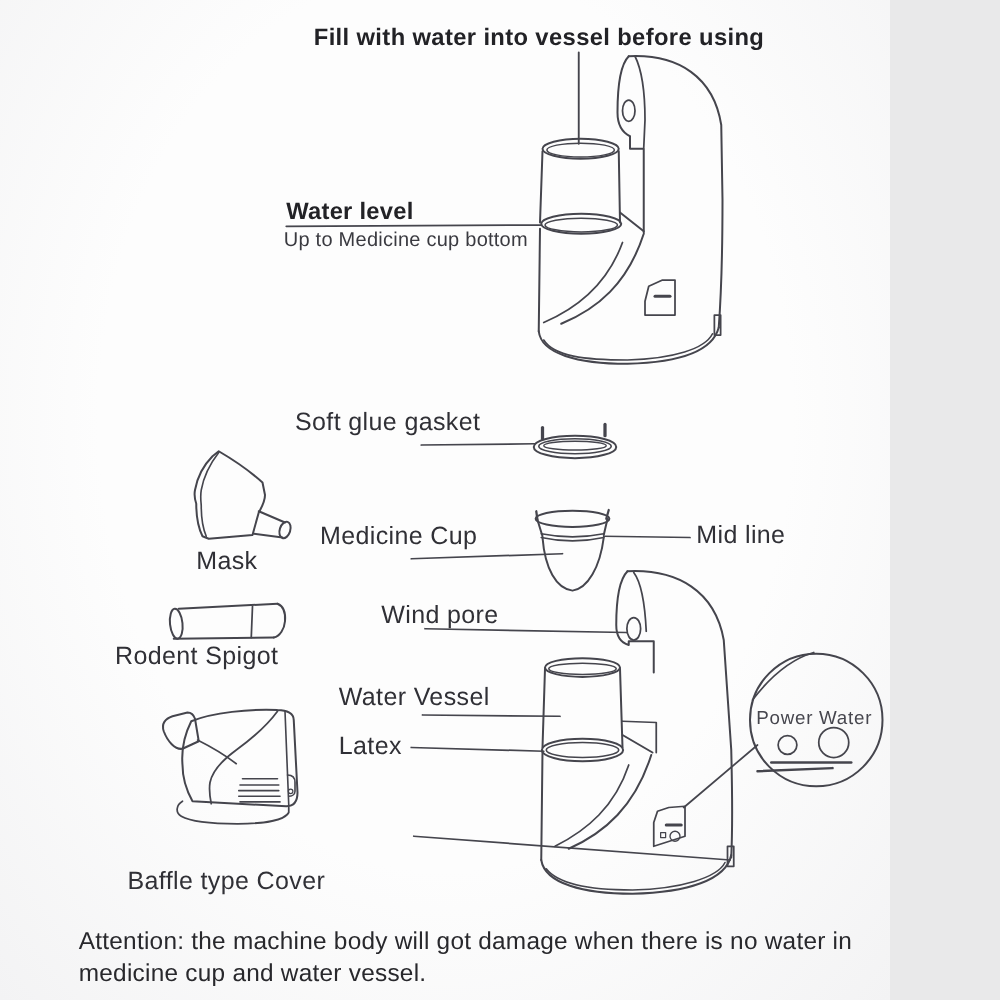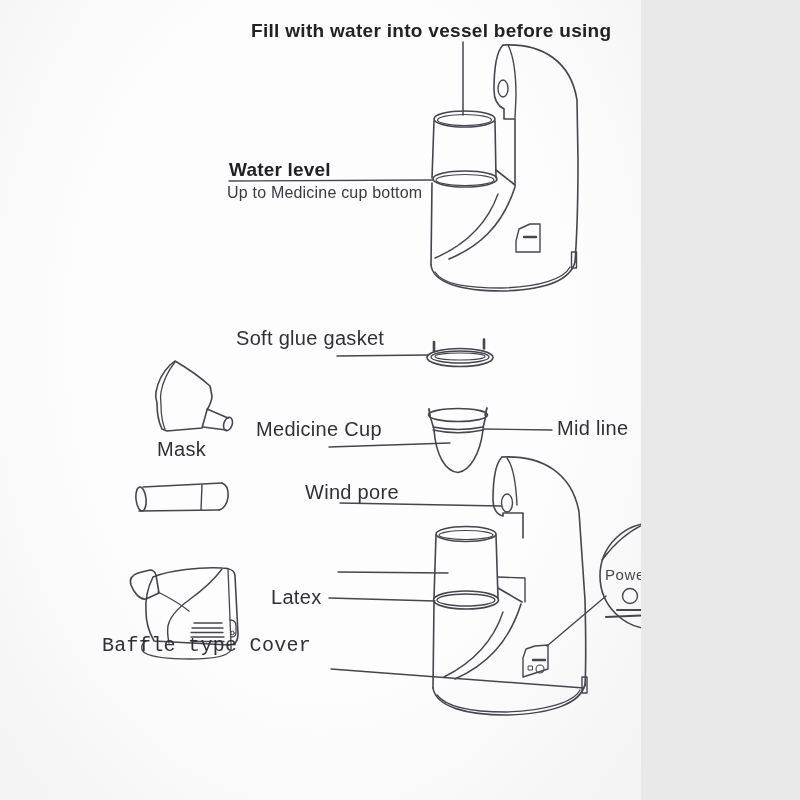--- a/index.html
+++ b/index.html
@@ -1,17 +1,17 @@
 <!DOCTYPE html>
 <html><head>
 <meta charset="utf-8">
 <style>
   html,body{margin:0;padding:0;background:#e9e9ea;}
   .page{
-    position:relative;width:641px;height:800px;overflow:hidden;
+    position:relative;width:712px;height:800px;overflow:hidden;
     background:radial-gradient(ellipse at 50% 42%, #fdfdfd 55%, #f3f3f4 100%);
     font-family:"Liberation Sans", sans-serif;color:#2b2b2f;
   }
   .art{position:absolute;left:0;top:0;}
   .lbl{position:absolute;white-space:nowrap;}
   .fs-title{font-size:19px;font-weight:bold;letter-spacing:.3px;color:#222226;}
   .fs-wl{font-size:19px;font-weight:bold;letter-spacing:.2px;color:#222226;}
   .fs-sub{font-size:16px;letter-spacing:.2px;color:#3a3a40;}
   .fs-part{font-size:20px;letter-spacing:.3px;color:#303036;}
   .fs-pm{font-size:15px;letter-spacing:.6px;color:#46464e;}
@@ -21,21 +21,21 @@
   .t-wlsub{left:227px;top:184px;}
   .t-gasket{left:236px;top:327px;}
   .t-mask{left:157px;top:438px;}
   .t-medcup{left:256px;top:418px;}
   .t-midline{left:557px;top:417px;}
   .t-windpore{left:272px;top:481px;margin-left:33px;}
   .t-spigot{left:92px;top:514px;}
   .t-vessel{left:271px;top:547px;}
   .t-latex{left:271px;top:586px;}
   .t-psj{left:251px;top:644px;}
-  .t-baffle{left:102px;top:634px;font-family:Liberation Mono, monospace;}
+  .t-baffle{left:102px;top:694px;}
   .t-pm{left:605px;top:566px;}
   .t-att{left:63px;top:740px;width:680px;}
 </style>
 </head>
 <body>
 
 <div class="page">
 
   <svg class="art" width="800" height="800" viewBox="0 0 800 800" fill="none" stroke="#45454d" stroke-width="1.6" stroke-linecap="round" stroke-linejoin="round">
 
@@ -172,18 +172,24 @@
 
   <div class="lbl fs-title t-title">Fill with water into vessel before using</div>
   <div class="lbl fs-wl t-wl">Water level</div>
   <div class="lbl fs-part t-gasket">Soft glue gasket</div>
 
   <div class="lbl fs-sub t-wlsub">Up to Medicine cup bottom</div>
   <div class="lbl fs-part t-mask">Mask</div>
   <div class="lbl fs-part t-medcup">Medicine Cup</div>
   <div class="lbl fs-part t-midline">Mid line</div>
   <div class="lbl fs-part t-windpore">Wind pore</div>
+  <div class="lbl fs-part t-spigot">Rodent Spigot</div>
+  <div class="lbl fs-part t-vessel">Water Vessel</div>
   <div class="lbl fs-part t-latex">Latex</div>
   <div class="lbl fs-part t-baffle">Baffle type Cover</div>
   <div class="lbl fs-pm t-pm">Power Water</div>
 
+  <div class="lbl fs-att t-att">
+    <div>Attention: the machine body will got damage when there is no water in</div>
+    <div>medicine cup and water vessel.</div>
+  </div>
 
 </div>
 
 </body></html>

